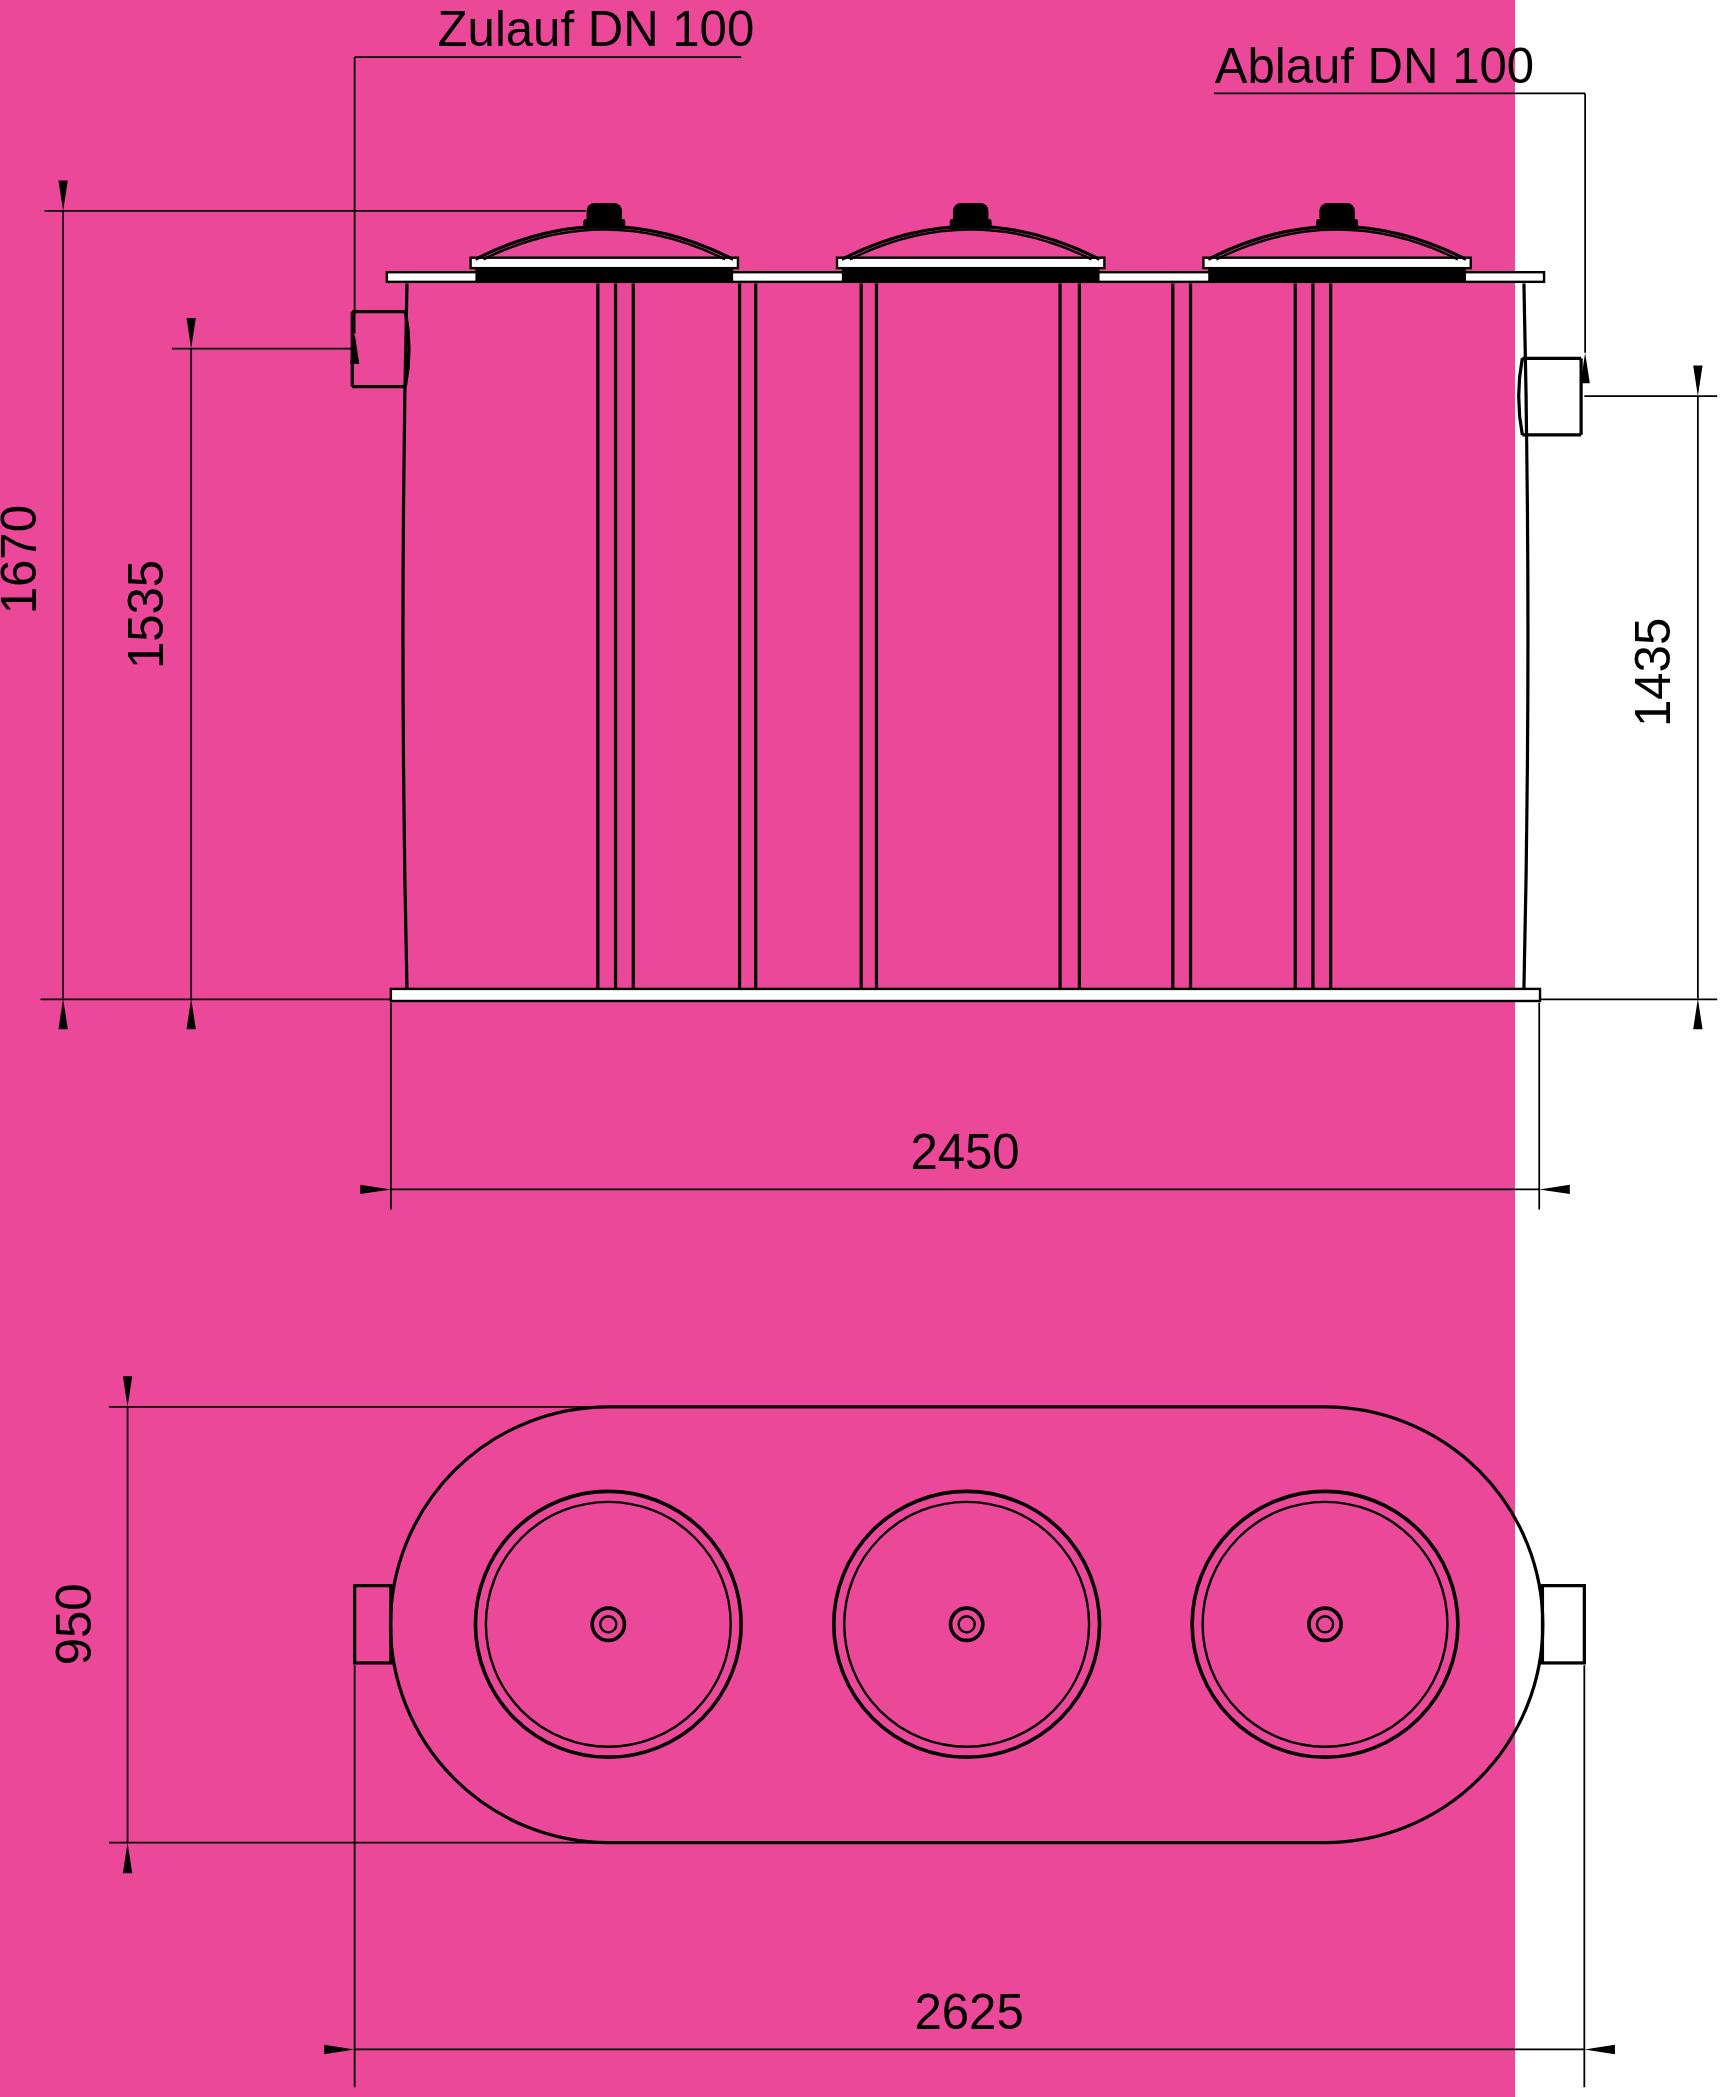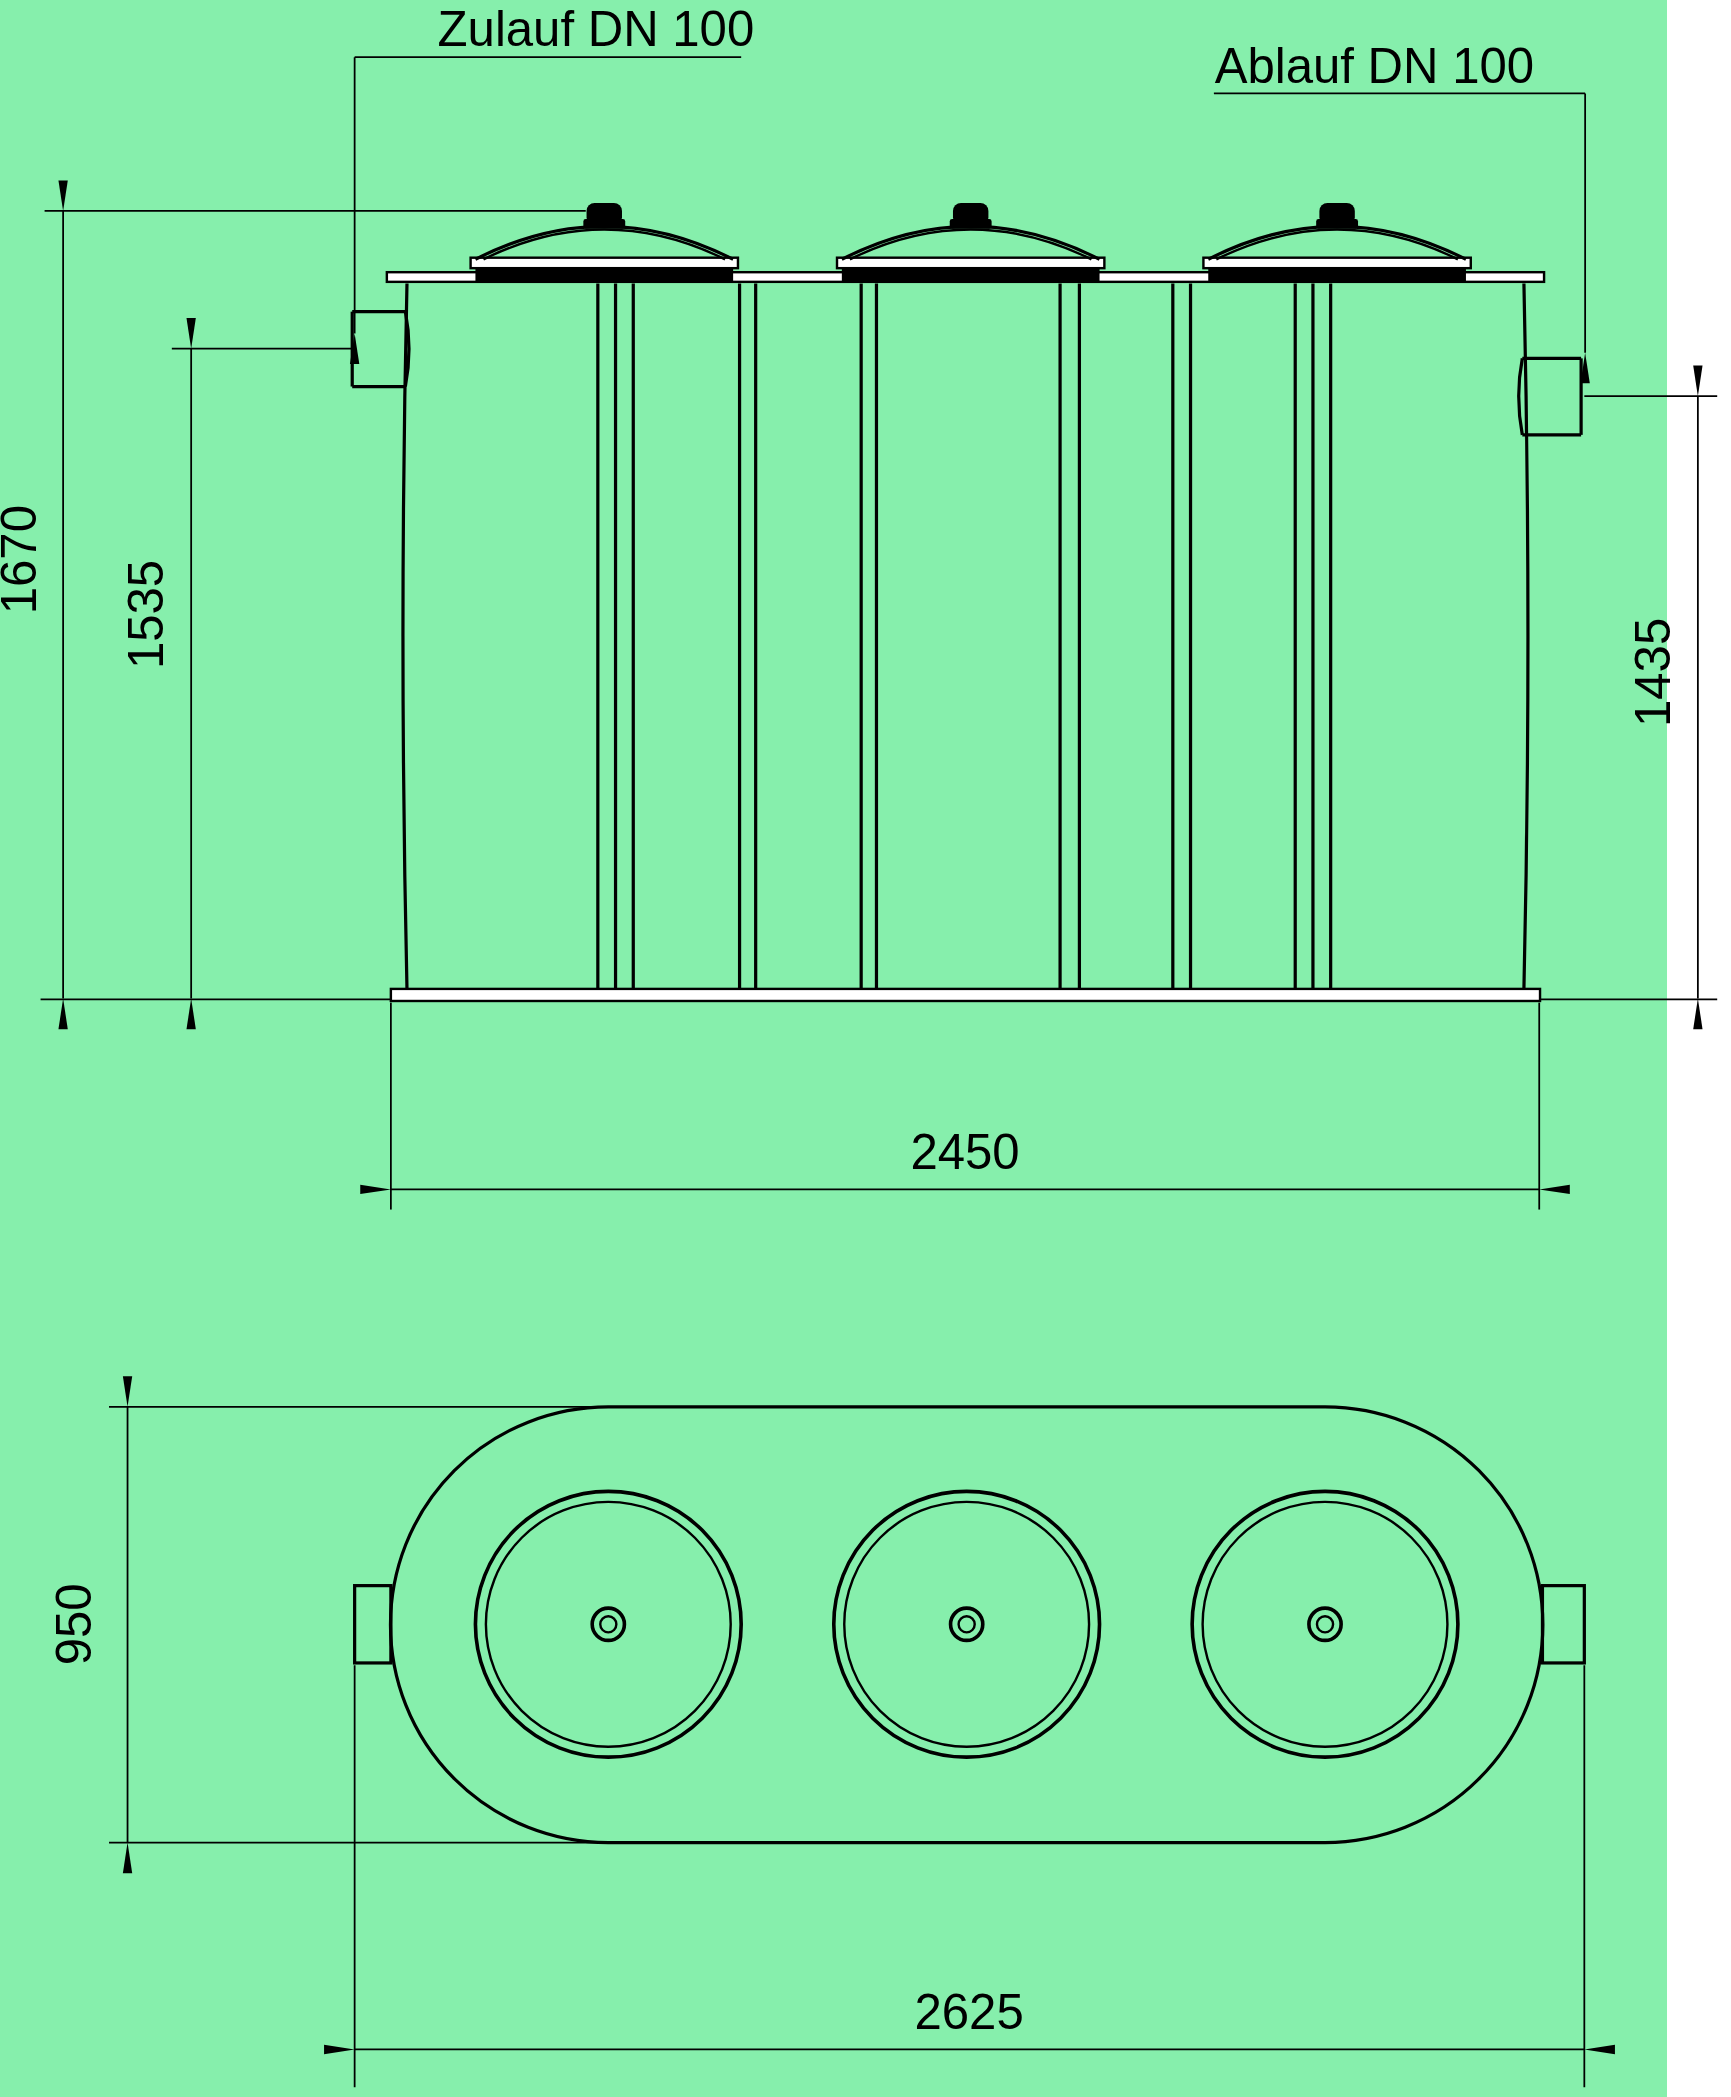--- a/index.html
+++ b/index.html
@@ -1,16 +1,16 @@
 <!DOCTYPE html>
 <html style="font-size:13px"><head>
 <meta charset="utf-8">
 <style>
   html,body{margin:0;padding:0;background:#ffffff;}
-  .page{width:1667px;height:2097px;background:#86efac;position:relative;font-family:"Liberation Sans",sans-serif;}
+  .page{width:1515px;height:2097px;background:#ec4899;position:relative;font-family:"Liberation Sans",sans-serif;}
   svg{display:block;}
   svg text{fill:#000000;font-family:"Liberation Sans",sans-serif;font-size:61px;}
   .obj{stroke:#000000;fill:none;stroke-width:4;}
   .obj-thin{stroke:#000000;fill:none;stroke-width:3;}
   .filled{fill:#000000;stroke:none;}
   .white{fill:#ffffff;stroke:#000000;stroke-width:3;}
   .dim{stroke:#000000;fill:none;stroke-width:2.2;}
 </style>
 </head>
 <body>

